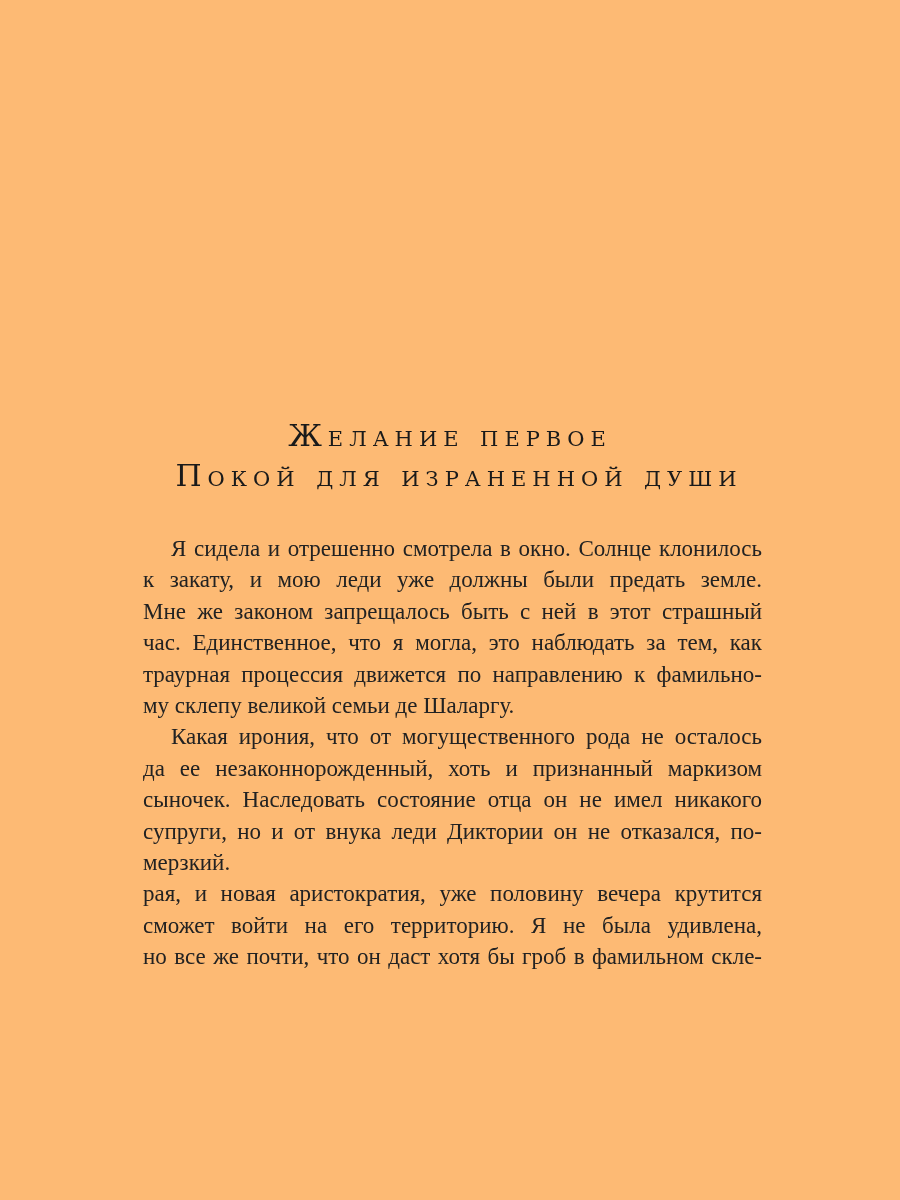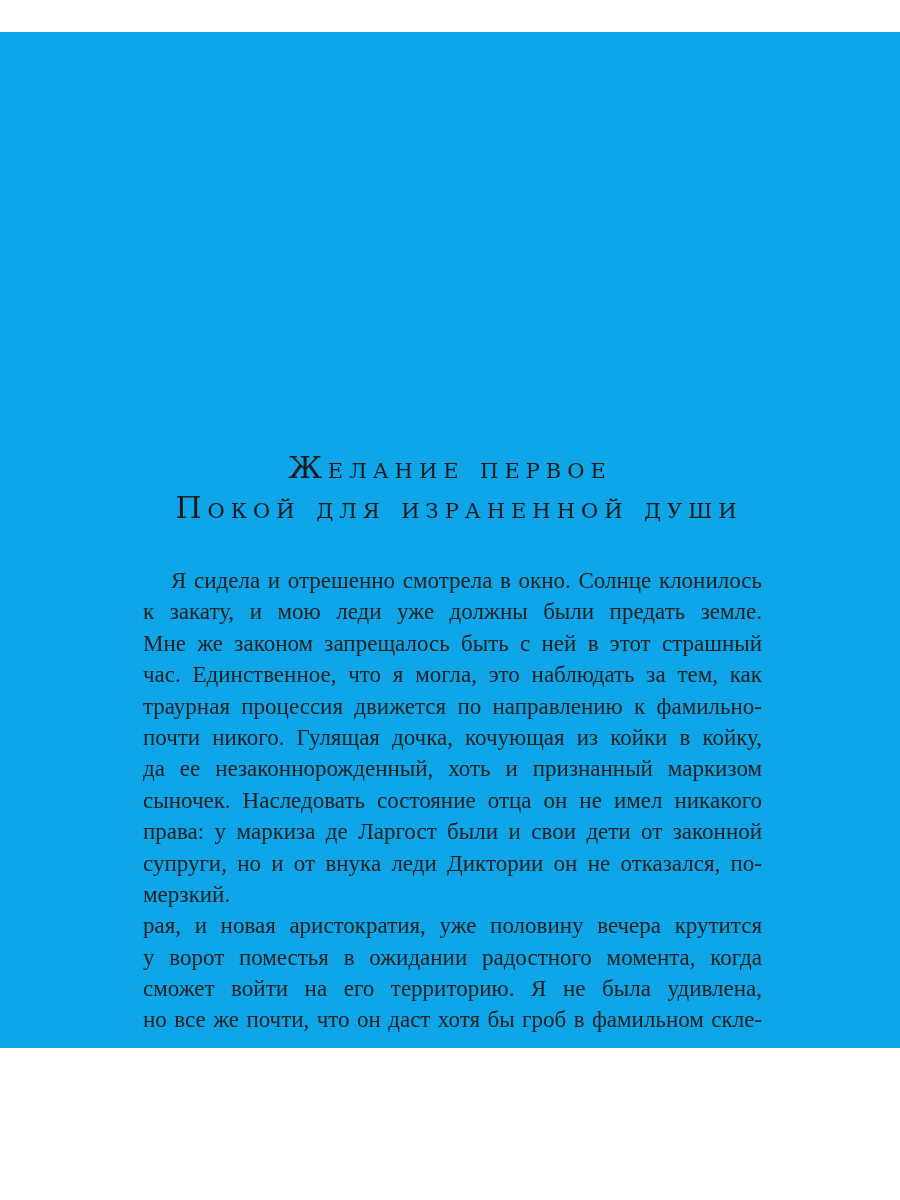--- a/index.html
+++ b/index.html
@@ -1,17 +1,17 @@
 <!DOCTYPE html>
 <html><head>
 <meta charset="utf-8">
 <style>
   html, body { margin: 0; padding: 0; background: #ffffff; }
   body { width: 900px; height: 1200px; position: relative; overflow: hidden; }
-  .page { position: absolute; left: 0; top: 0; width: 900px; height: 1016px; background: #0ea5e9; margin-top: 32px; }
+  .page { position: absolute; left: 0; top: 0; width: 900px; height: 1200px; background: #fdba74; }
   .heading {
     position: absolute; left: 0; width: 900px; text-align: center;
     font-family: "DejaVu Serif", serif; color: #1a1a1a;
     font-variant: small-caps; letter-spacing: 6px; font-size: 30px; line-height: 40px;
   }
   .h1 { top: 416px; }
   .h2 { top: 456px; padding-left: 9px; }
   .body {
     position: absolute; left: 143px; top: 533px; width: 619px;
     font-family: "Liberation Serif", serif; font-size: 23px; line-height: 31.4px;
@@ -28,29 +28,28 @@
   <div class="heading h1">Желание первое</div>
   <div class="heading h2">Покой для израненной души</div>
 
   <div class="body">
     <div>
       <span class="line indent">Я сидела и отрешенно смотрела в окно. Солнце клонилось</span>
       <span class="line">к закату, и мою леди уже должны были предать земле.</span>
       <span class="line">Мне же законом запрещалось быть с ней в этот страшный</span>
       <span class="line">час. Единственное, что я могла, это наблюдать за тем, как</span>
       <span class="line">траурная процессия движется по направлению к фамильно-</span>
+      <span class="line last">му склепу великой семьи де Шаларгу.</span>
     </div>
     <div>
-      <span class="line">почти никого. Гулящая дочка, кочующая из койки в койку,</span>
+      <span class="line indent">Какая ирония, что от могущественного рода не осталось</span>
       <span class="line">да ее незаконнорожденный, хоть и признанный маркизом</span>
       <span class="line">сыночек. Наследовать состояние отца он не имел никакого</span>
-      <span class="line">права: у маркиза де Ларгост были и свои дети от законной</span>
       <span class="line">супруги, но и от внука леди Диктории он не отказался, по-</span>
       <span class="line last">мерзкий.</span>
     </div>
     <div>
       <span class="line">рая, и новая аристократия, уже половину вечера крутится</span>
-      <span class="line">у ворот поместья в ожидании радостного момента, когда</span>
       <span class="line">сможет войти на его территорию. Я не была удивлена,</span>
       <span class="line">но все же почти, что он даст хотя бы гроб в фамильном скле-</span>
     </div>
   </div>
 </div>
 
 </body></html>

